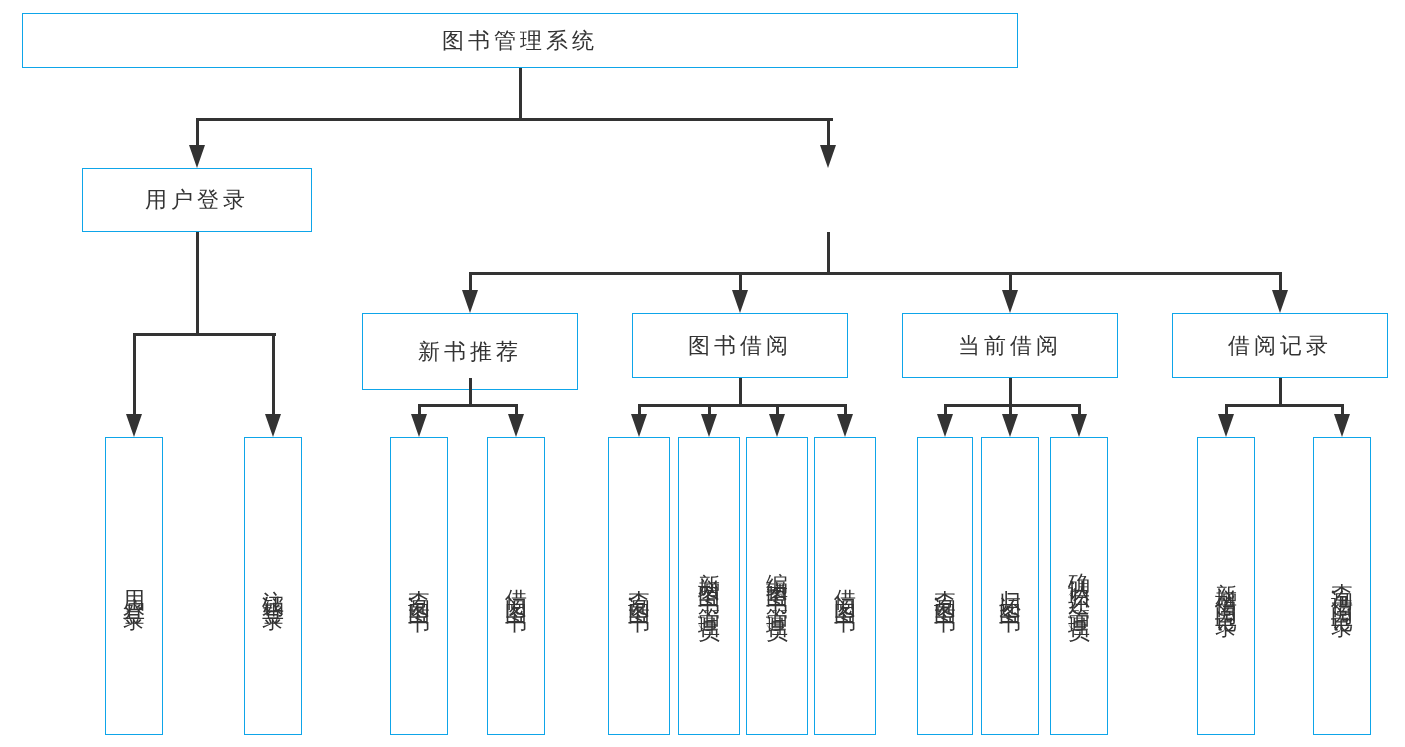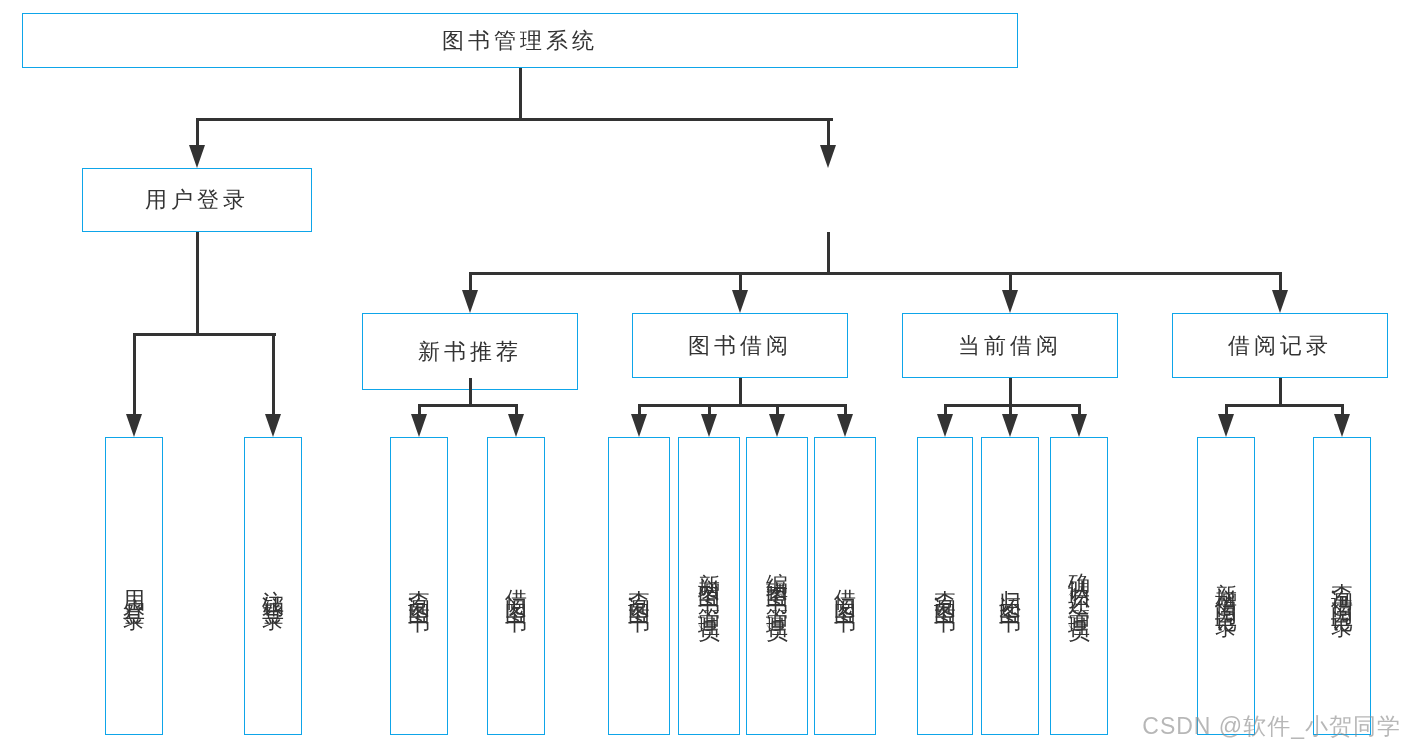--- a/index.html
+++ b/index.html
@@ -153,15 +153,14 @@
     <span class="lbl">确认归还（管理员）</span>
   </div>
 
   <div class="box vbox" style="left:1197px;top:437px;width:58px;height:298px">
     <span class="lbl">新增借阅记录</span>
   </div>
   <div class="box vbox" style="left:1313px;top:437px;width:58px;height:298px">
     <span class="lbl">查询借阅记录</span>
   </div>
 
-  <div class="watermark">CSDN @软件_小贺同学</div>
 
 </div>
 
 </body></html>

